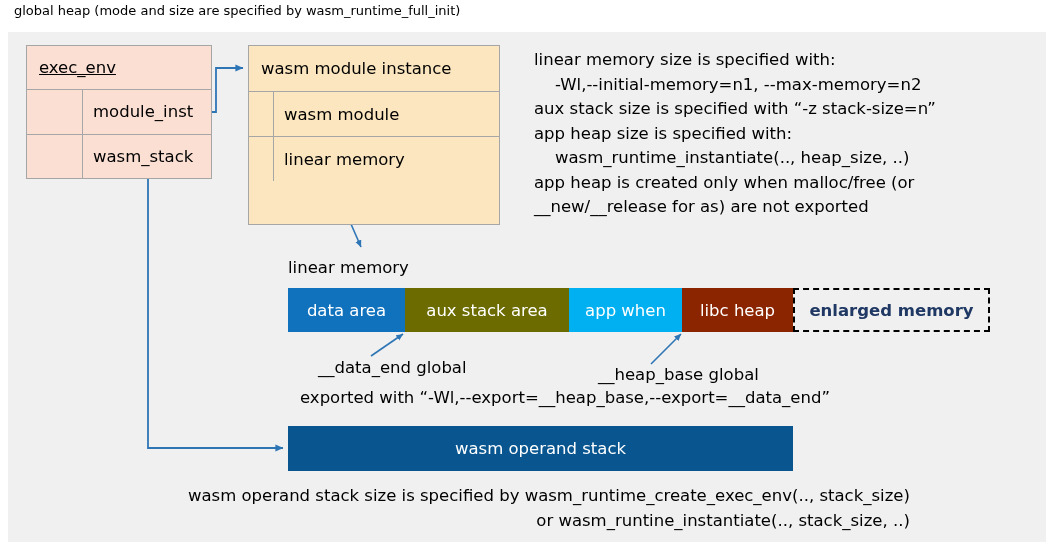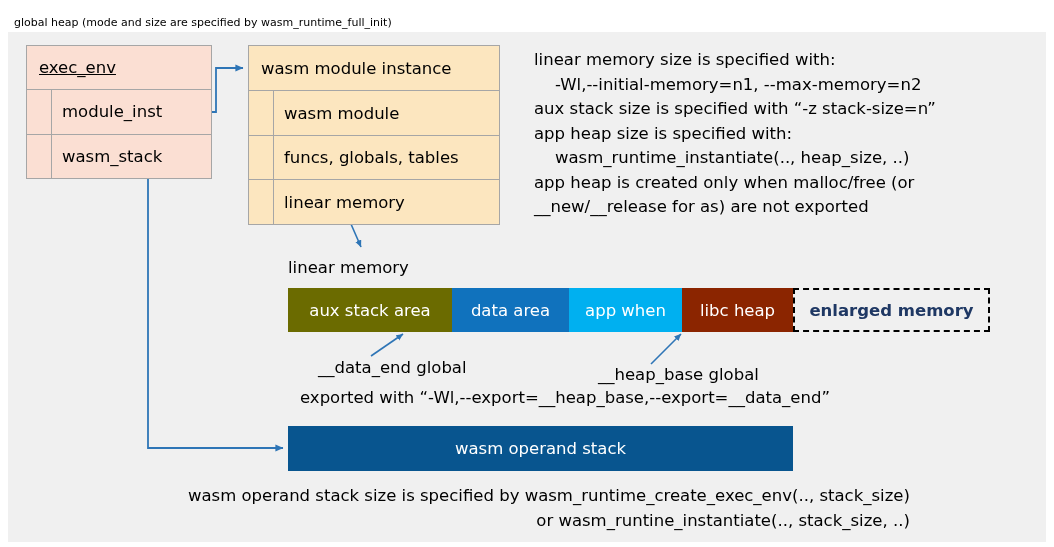--- a/index.html
+++ b/index.html
@@ -22,22 +22,22 @@
     left: 0; top: 0;
     width: 1054px;
     height: 547px;
   }
 
   .abs { position: absolute; }
 
   
   #diagram-title {
     left: 14px;
-    top: 12px;
-    font-size: 11px;
+    top: 0;
+    font-size: 13px;
     line-height: 22px;
     white-space: nowrap;
     color: #000;
   }
 
   
   #backdrop-panel {
     left: 8px;
     top: 32px;
     width: 1038px;
@@ -74,21 +74,21 @@
 
   
   #exec-env-box {
     left: 26px;
     top: 45px;
     width: 186px;
     height: 134px;
     background: #fbdfd3;
   }
   #exec-env-box .struct-row.header { height: 44px; text-decoration: underline; }
-  #exec-env-box .struct-row.sub { height: 45px; }
+  #exec-env-box .struct-row.sub { height: 45px; padding-left: 31px; }
 
   
   #module-instance-box {
     left: 248px;
     top: 45px;
     width: 252px;
     height: 180px;
     background: #fce6bf;
   }
   #module-instance-box .struct-row.header { height: 45px; }
@@ -224,41 +224,37 @@
 <div id="module-instance-box" class="abs struct-box" style="background: rgb(252, 230, 191);">
   <div class="struct-row header">
     <span class="rowlabel">wasm module instance</span>
   </div>
   <div class="struct-row sub">
     <span class="indent"></span>
     <span class="rowlabel">wasm module</span>
   </div>
   <div class="struct-row sub">
     <span class="indent"></span>
-    <span class="rowlabel">funcs, globals, tables</span>
-  </div>
-  <div class="struct-row sub">
-    <span class="indent"></span>
     <span class="rowlabel">linear memory</span>
   </div>
 </div>
 
 <div id="linear-memory-notes" class="abs">linear memory size is specified with:
     -Wl,--initial-memory=n1, --max-memory=n2
 aux stack size is specified with “-z stack-size=n”
 app heap size is specified with:
     wasm_runtime_instantiate(.., heap_size, ..)
 app heap is created only when malloc/free (or
 __new/__release for as) are not exported</div>
 
 <div id="linear-memory-caption" class="abs">linear memory</div>
 
 <div id="memory-bar" class="abs">
+  <div class="mem-seg" style="flex: 0 0 117px; width: 117px; background: rgb(16, 114, 189);">data area</div>
   <div class="mem-seg" style="flex: 0 0 164px; width: 164px; background: rgb(107, 107, 0);">aux stack area</div>
-  <div class="mem-seg" style="flex: 0 0 117px; width: 117px; background: rgb(16, 114, 189);">data area</div>
   <div class="mem-seg" style="flex: 0 0 113px; width: 113px; background: rgb(0, 176, 240);">app when</div>
   <div class="mem-seg" style="flex: 0 0 111px; width: 111px; background: rgb(139, 37, 0);">libc heap</div>
   <div class="mem-seg dashed" style="flex: 0 0 197px; width: 197px; background: rgb(240, 240, 240); color: rgb(31, 56, 100);">enlarged memory</div>
 </div>
 
 <div id="data-end-label" class="abs">__data_end global</div>
 <div id="heap-base-label" class="abs">__heap_base global</div>
 <div id="export-note" class="abs">exported with “-Wl,--export=__heap_base,--export=__data_end”</div>
 
 <div id="operand-stack-box" class="abs" style="background: rgb(8, 85, 143);">wasm operand stack</div>

